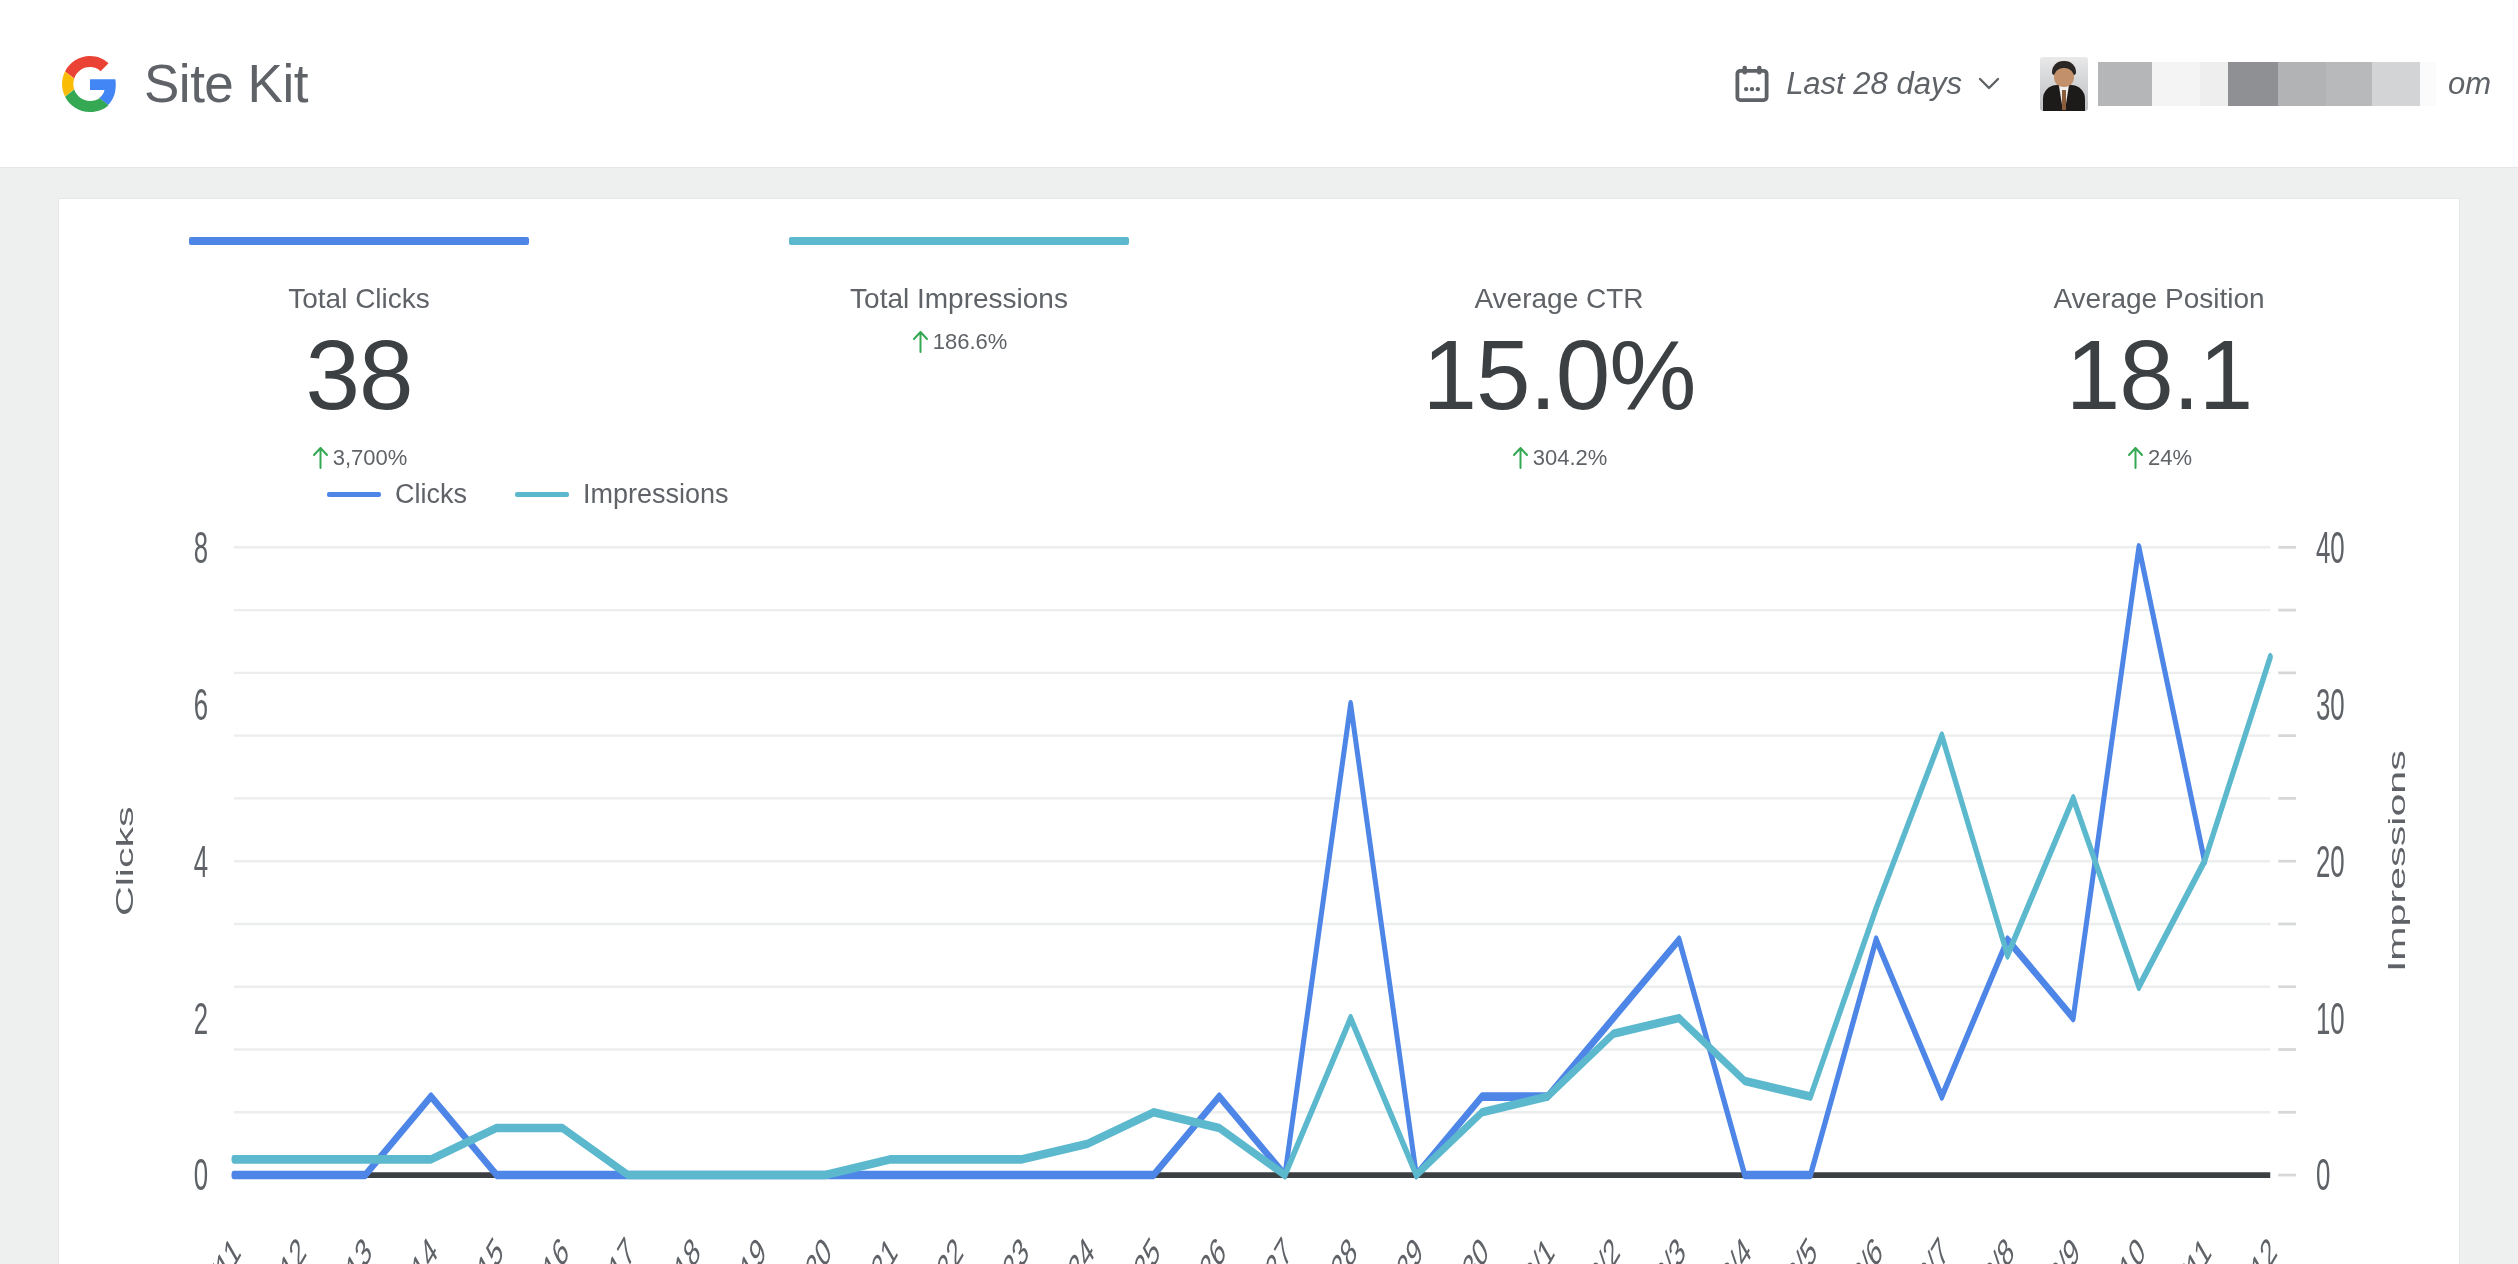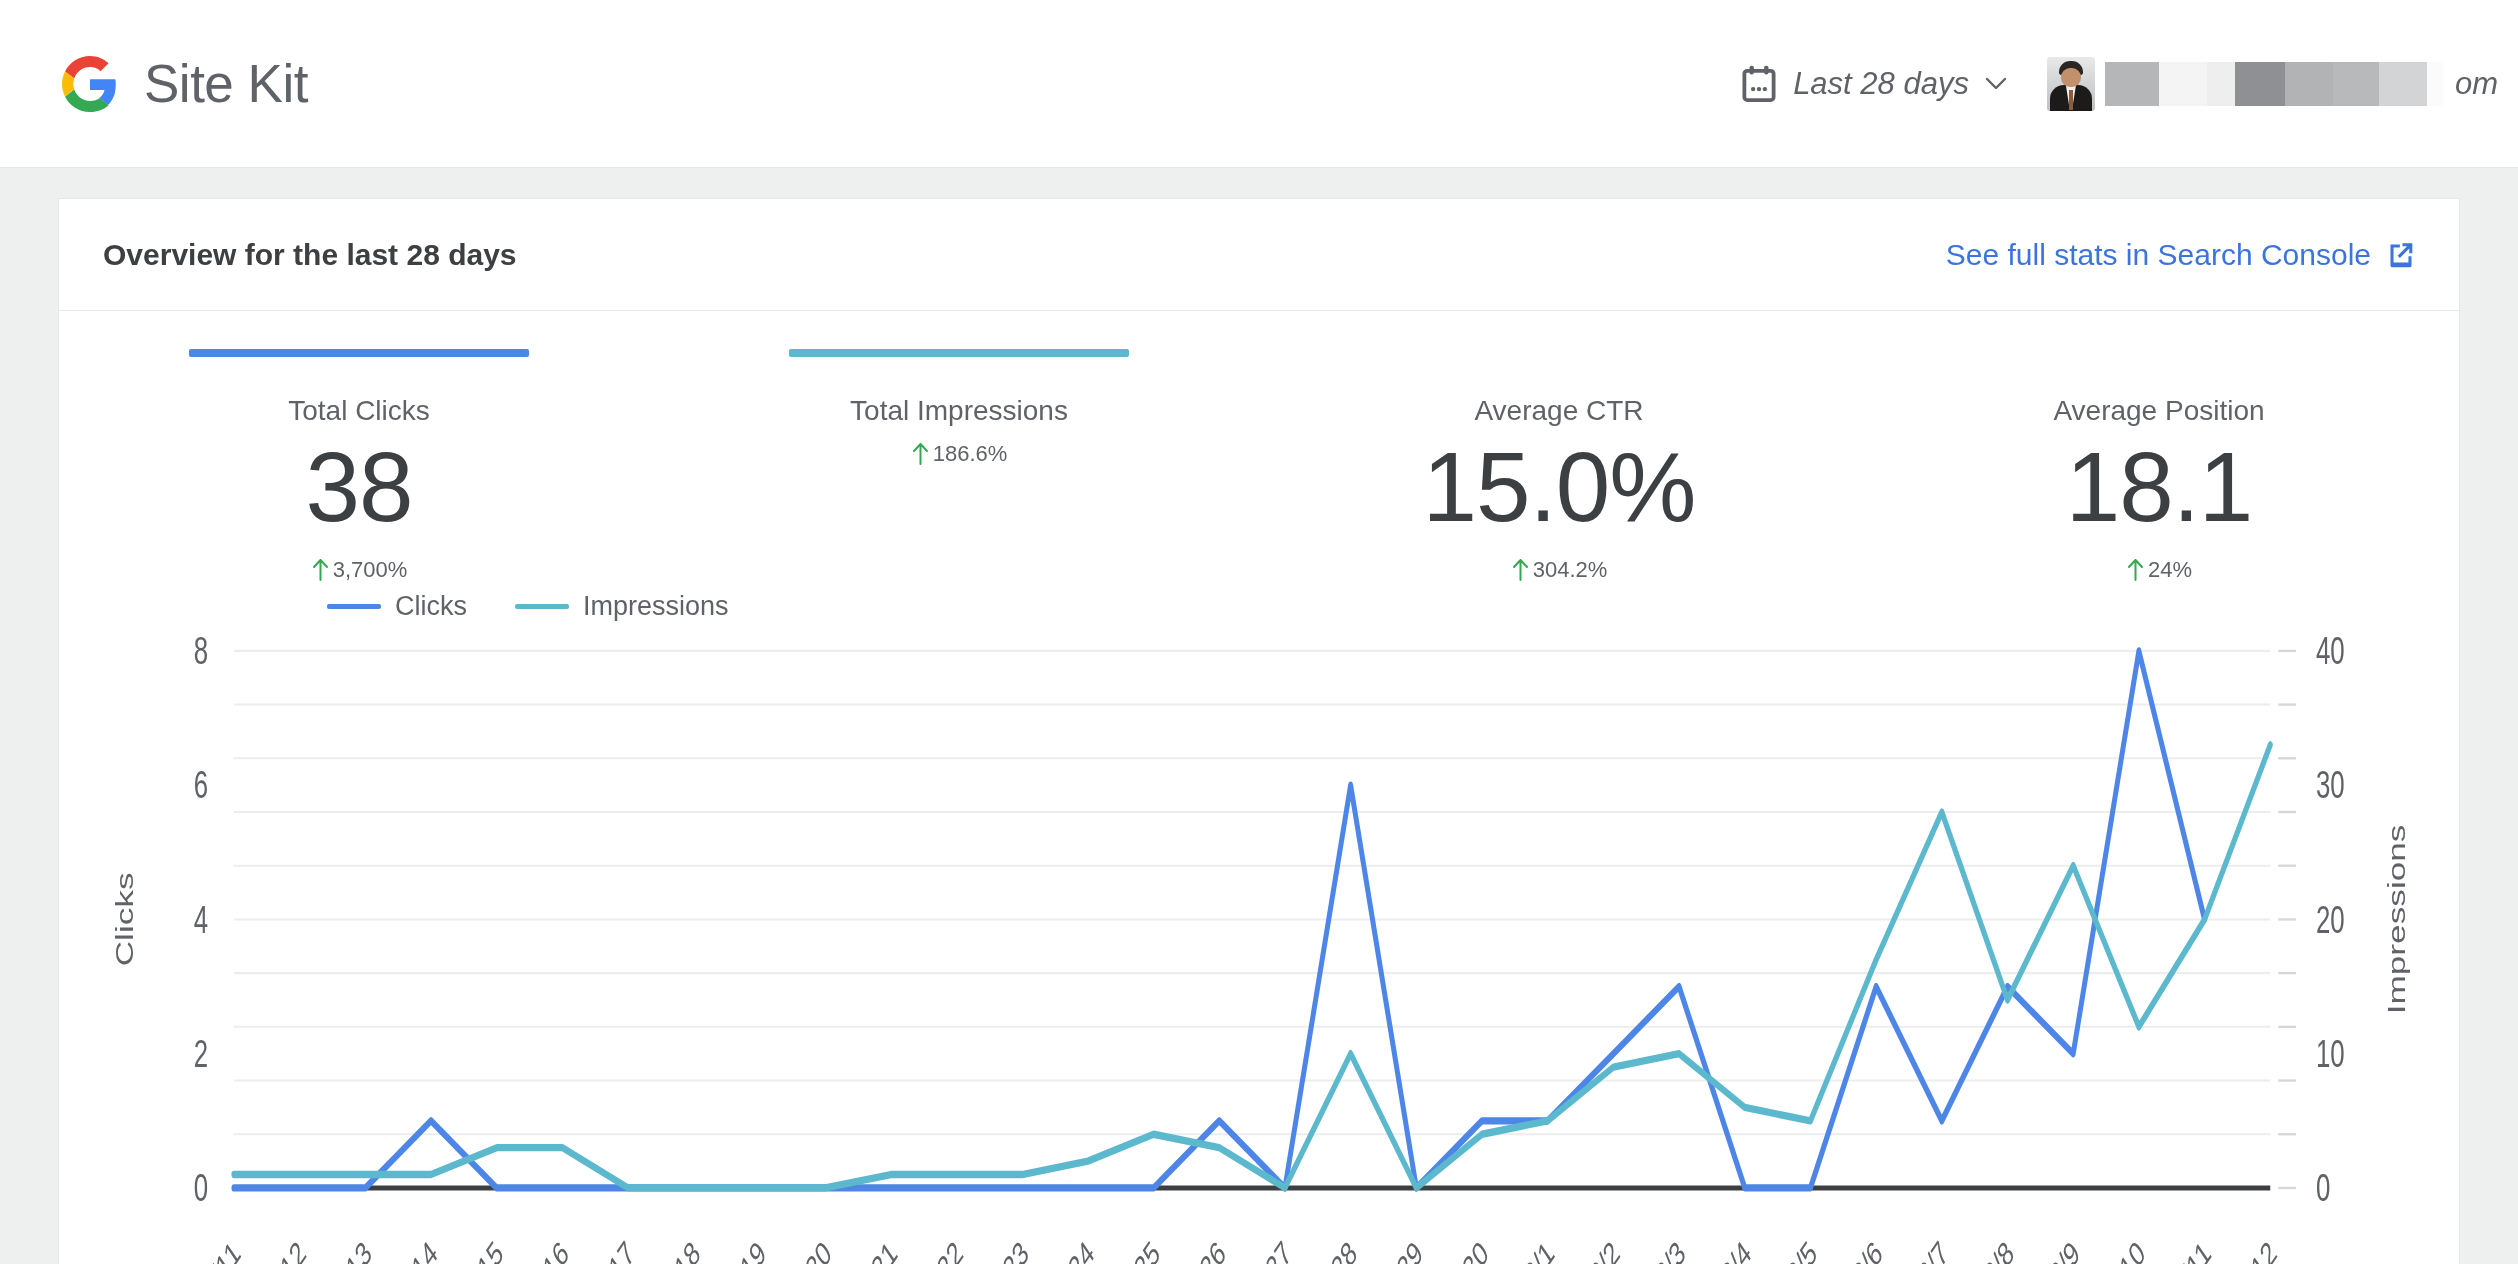--- a/index.html
+++ b/index.html
@@ -9,21 +9,21 @@
     font-family: "Liberation Sans", sans-serif;
     overflow: hidden;
   }
 
   
   .header {
     height: 168px;
     background: #fff;
     display: flex;
     align-items: center;
-    padding: 0 20px 0 62px;
+    padding: 0 27px 0 62px;
     border-bottom: 1px solid #e6e6e6;
     position: relative;
   }
   .brand { display: flex; align-items: center; gap: 26px; }
   .g-logo { width: 56px; height: 56px; display: block; }
   .brand-title {
     font-size: 53px;
     color: #5f6368;
     font-weight: 400;
     letter-spacing: -0.5px;
@@ -267,32 +267,20 @@
         <i style="width:16px;background:#fbfbfb;"></i>
       </span>
       <span class="email-tail">om</span>
     </div>
   </div>
 </div>
 
 <div class="page">
   <div class="card">
 
-    <div class="card-head">
-      <span class="card-title">Overview for the last 28 days</span>
-      <a class="console-link">
-        <span>See full stats in Search Console</span>
-        <span>
-          <svg class="ext-icon" viewBox="0 0 24 24" aria-hidden="true">
-            <path d="M3 3h8v2.6H5.6v12.8h12.8V13H21v8a1.6 1.6 0 0 1-1.6 1.6H4.6A1.6 1.6 0 0 1 3 21V3z" fill="#3c74dd"></path>
-            <path d="M13.3 2h8.4v8.4h-2.6V6.5l-8.1 8.1-1.9-1.9 8.1-8.1h-3.9V2z" fill="#3c74dd"></path>
-          </svg>
-        </span>
-      </a>
-    </div>
 
     <div class="metrics">
 
       <div class="metric">
         <span class="bar" style="background:#4e86e8"></span>
         <span class="metric-label">Total Clicks</span>
         <span class="metric-value">38</span>
         <span class="metric-change">
           <span>
             <svg class="up-arrow" viewBox="0 0 19 24" aria-hidden="true">

